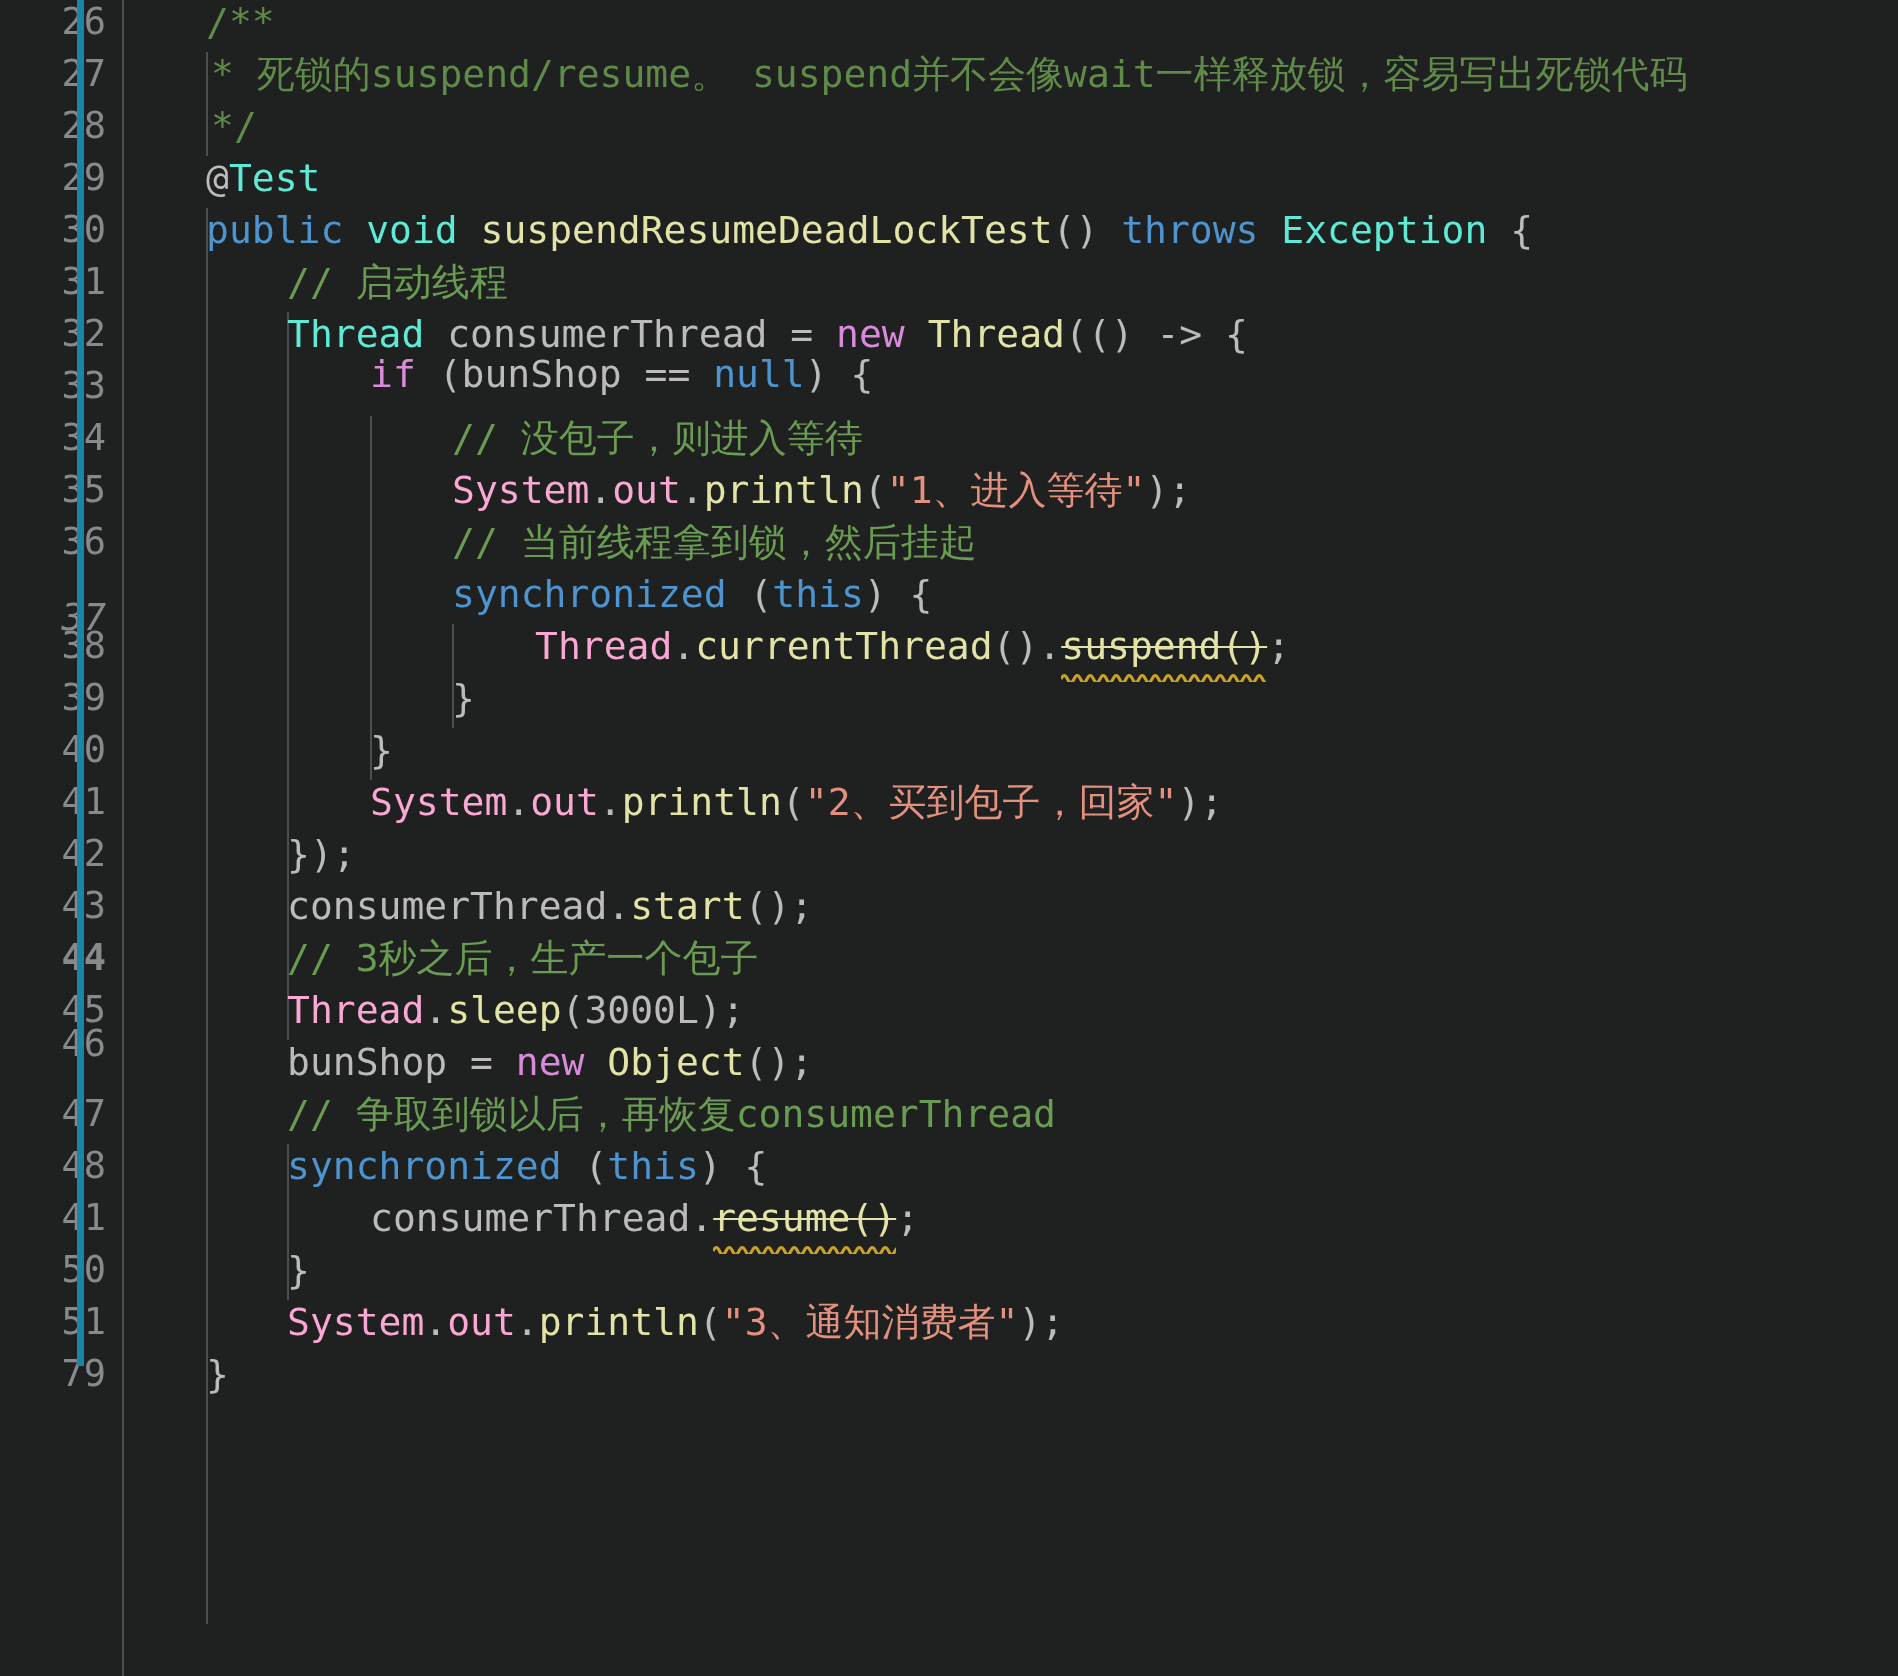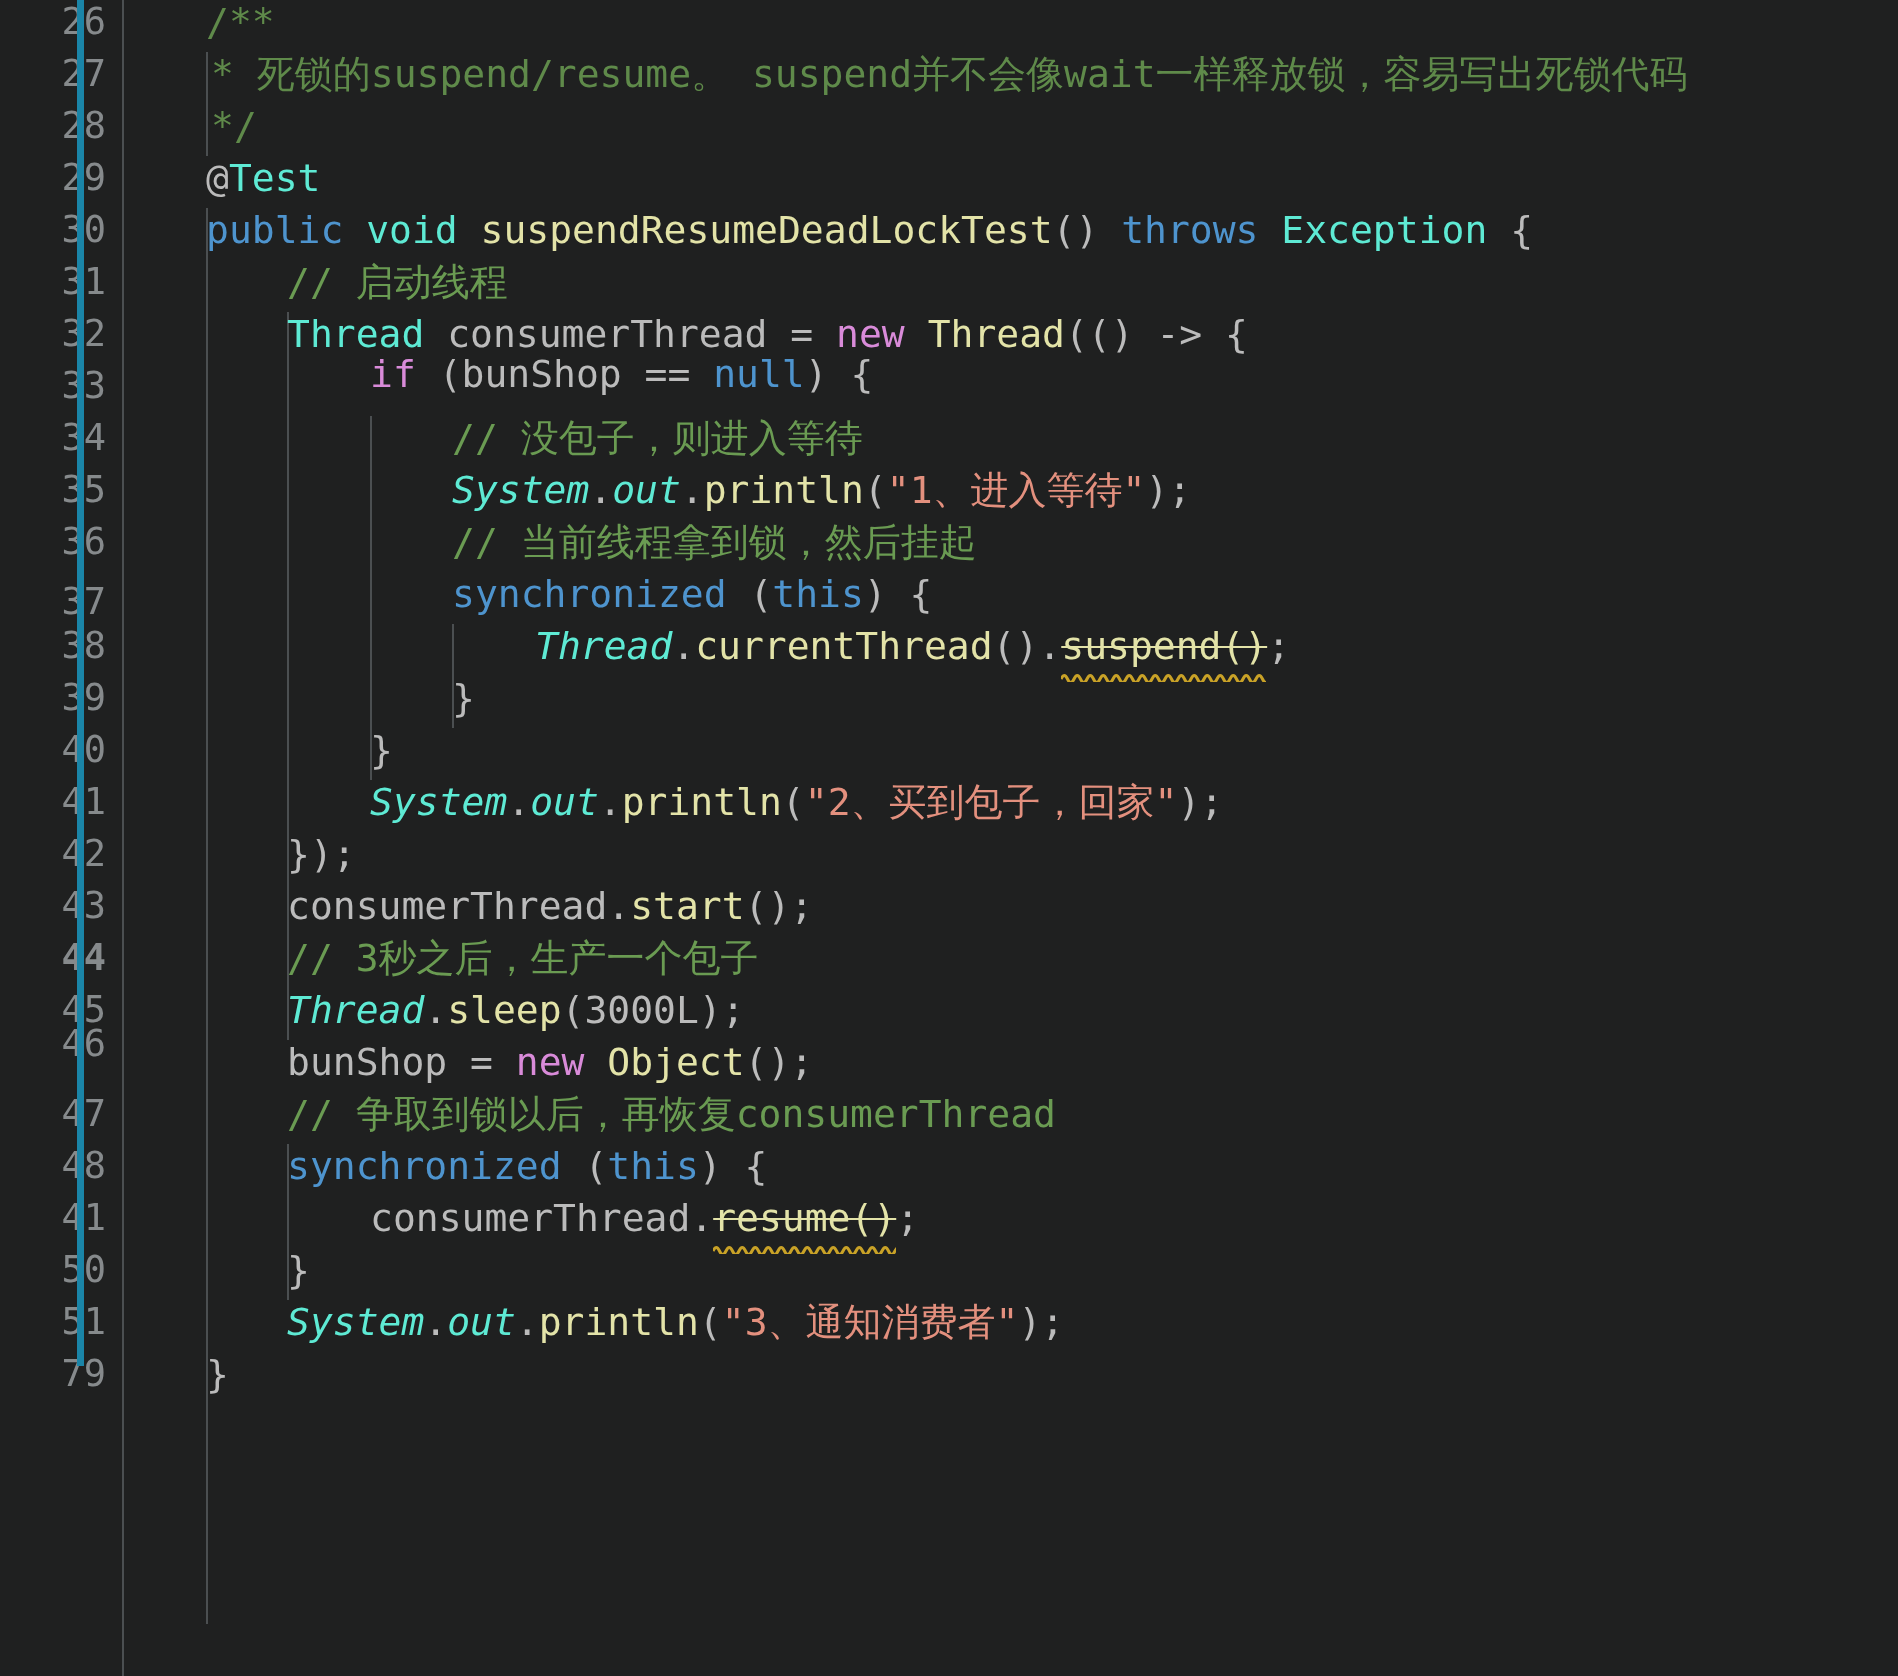--- a/index.html
+++ b/index.html
@@ -71,21 +71,21 @@
     background: #4b4f51;
   }
 
   
   .t-default   { color: #bbbbbb; }
   .t-keyword   { color: #4e94ce; }
   .t-if        { color: #d98bd9; }            
   .t-new       { color: #d98bd9; }            
   .t-type      { color: #5eead4; }            
   .t-method    { color: #e3e3a8; }            
-  .t-field     { color: #5eead4; font-style: italic; }            
+  .t-field     { color: #f9a8d4; }            
   .t-string    { color: #e3907e; }
   .t-comment   { color: #6a9b52; }            
   .t-doc       { color: #5f8a4a; }            
   .t-at        { color: #bbbbbb; }
   .t-punct     { color: #bbbbbb; }
 
   .deprecated {
     text-decoration: line-through;
     text-decoration-thickness: 2px;
   }
@@ -111,21 +111,21 @@
         <div class="gutter-num" style="top: 48px;">27</div>
         <div class="gutter-num" style="top: 100px;">28</div>
         <div class="gutter-num" style="top: 152px;">29</div>
         <div class="gutter-num" style="top: 204px;">30</div>
         <div class="gutter-num" style="top: 256px;">31</div>
         <div class="gutter-num" style="top: 308px;">32</div>
         <div class="gutter-num" style="top: 360px;">33</div>
         <div class="gutter-num" style="top: 412px;">34</div>
         <div class="gutter-num" style="top: 464px;">35</div>
         <div class="gutter-num" style="top: 516px;">36</div>
-        <div class="gutter-num" style="top: 576px;">37</div>
+        <div class="gutter-num" style="top: 592px; font-style: italic;">37</div>
         <div class="gutter-num" style="top: 620px;">38</div>
         <div class="gutter-num" style="top: 672px;">39</div>
         <div class="gutter-num" style="top: 724px;">40</div>
         <div class="gutter-num" style="top: 776px;">41</div>
         <div class="gutter-num" style="top: 828px;">42</div>
         <div class="gutter-num" style="top: 880px;">43</div>
         <div class="gutter-num" style="top: 932px; font-weight: bold;">44</div>
         <div class="gutter-num" style="top: 984px;">45</div>
         <div class="gutter-num" style="top: 1018px;">46</div>
         <div class="gutter-num" style="top: 1088px;">47</div>

